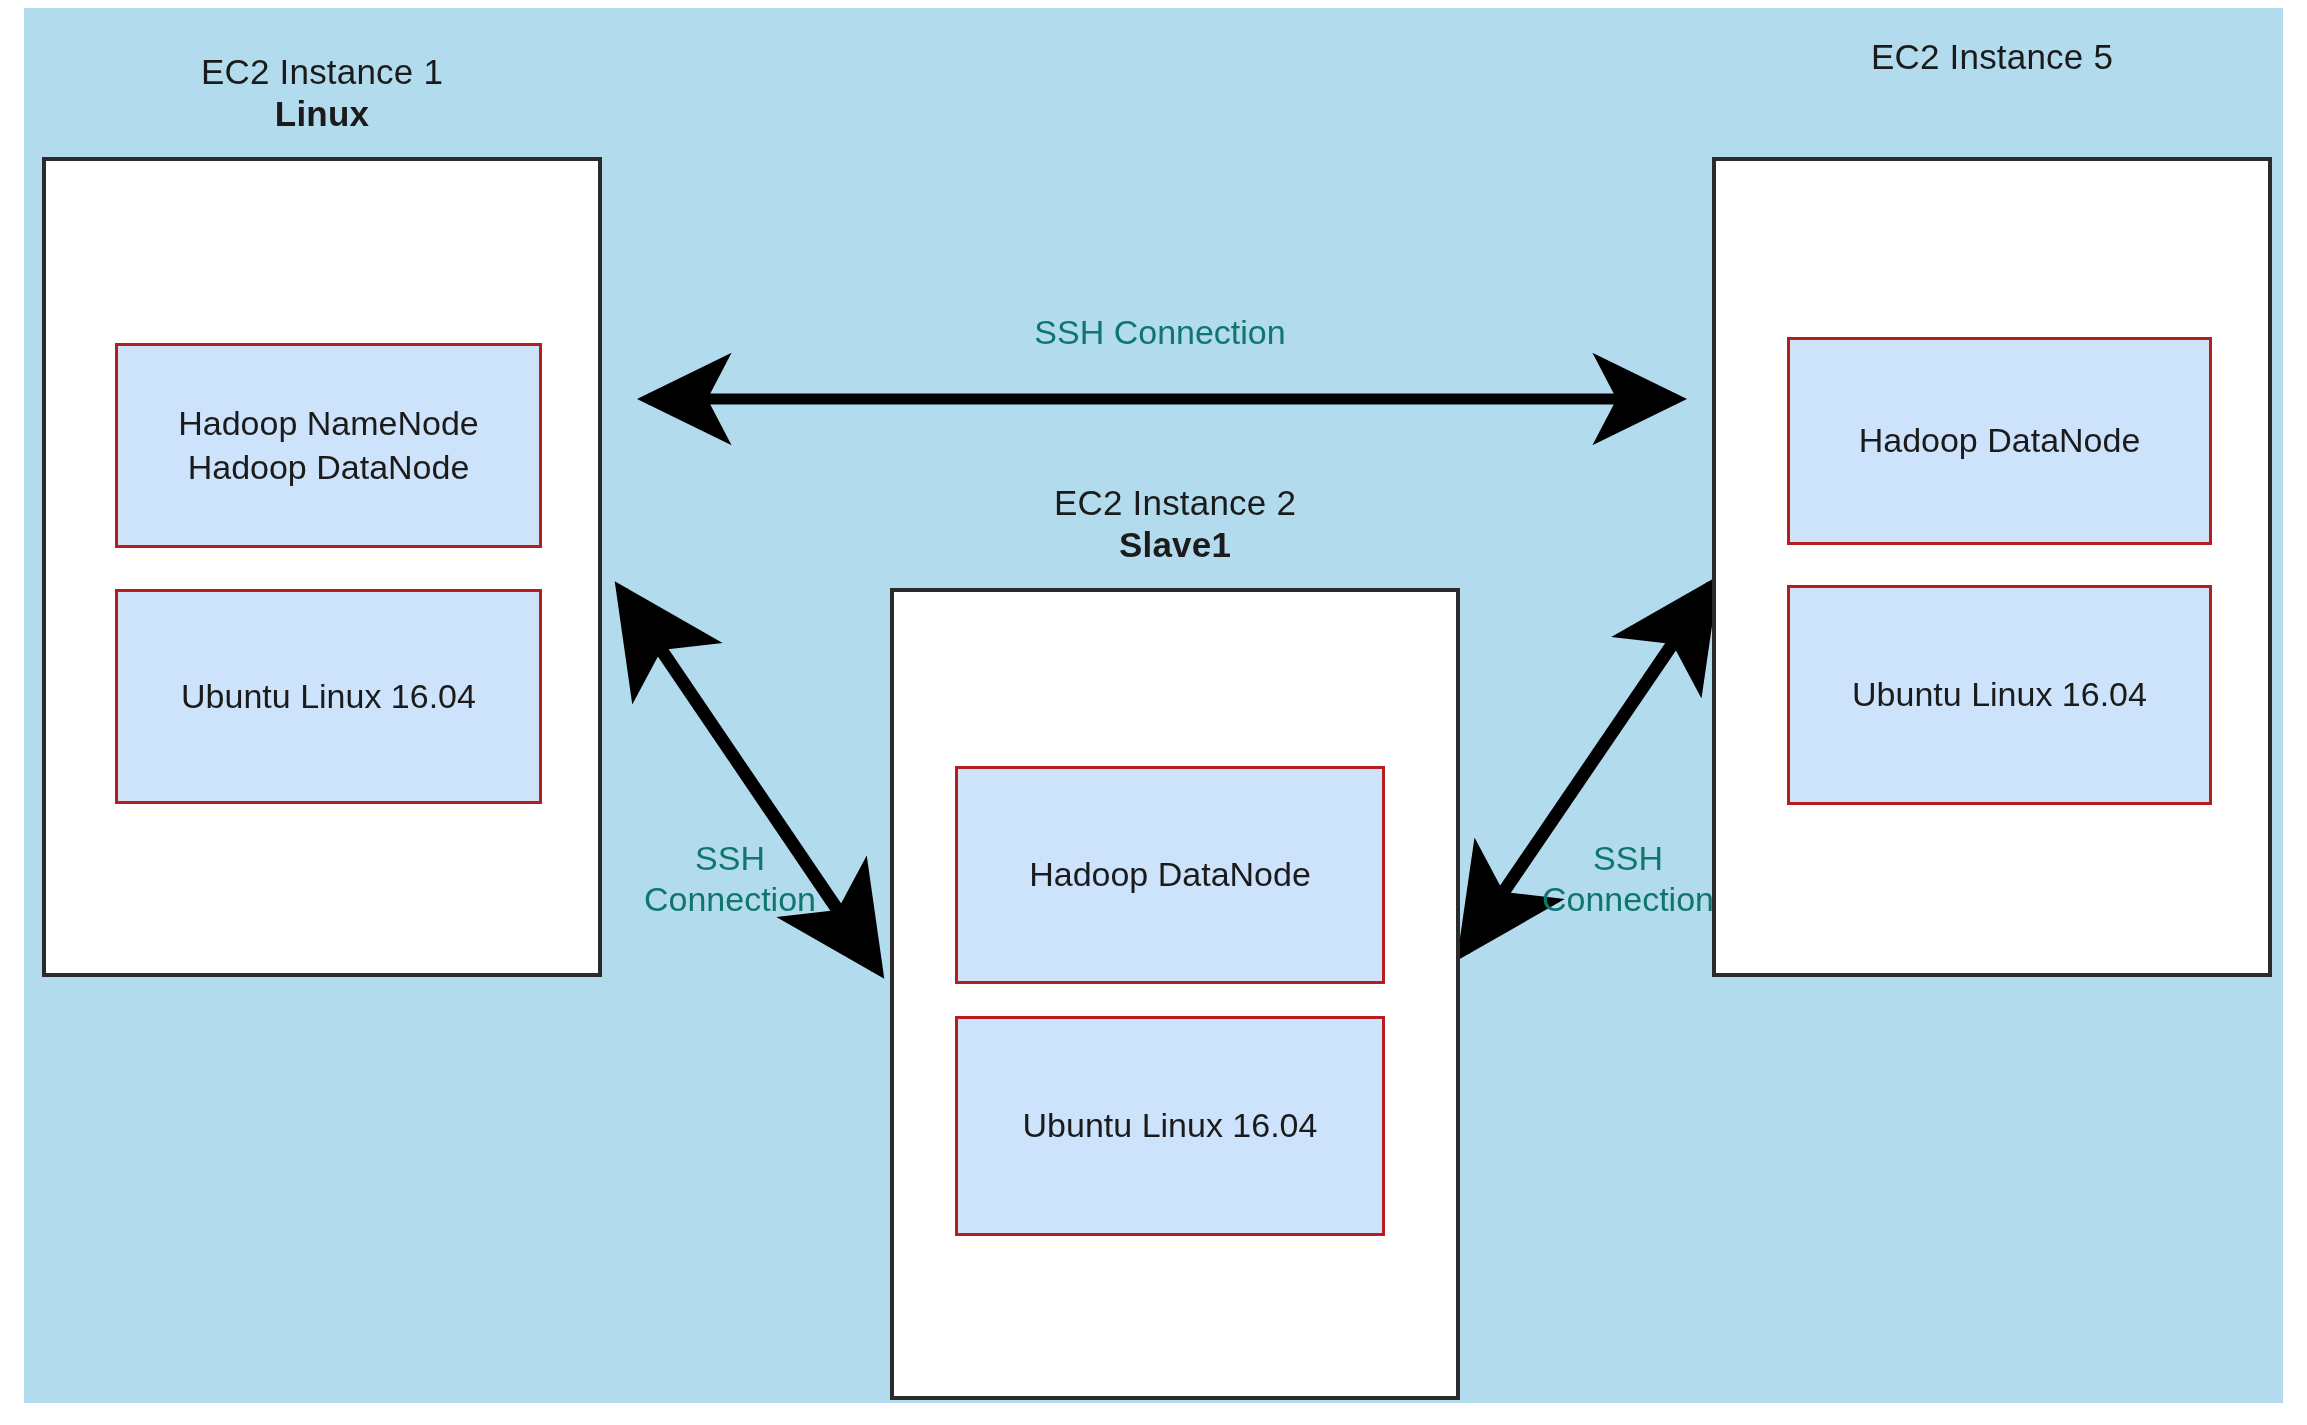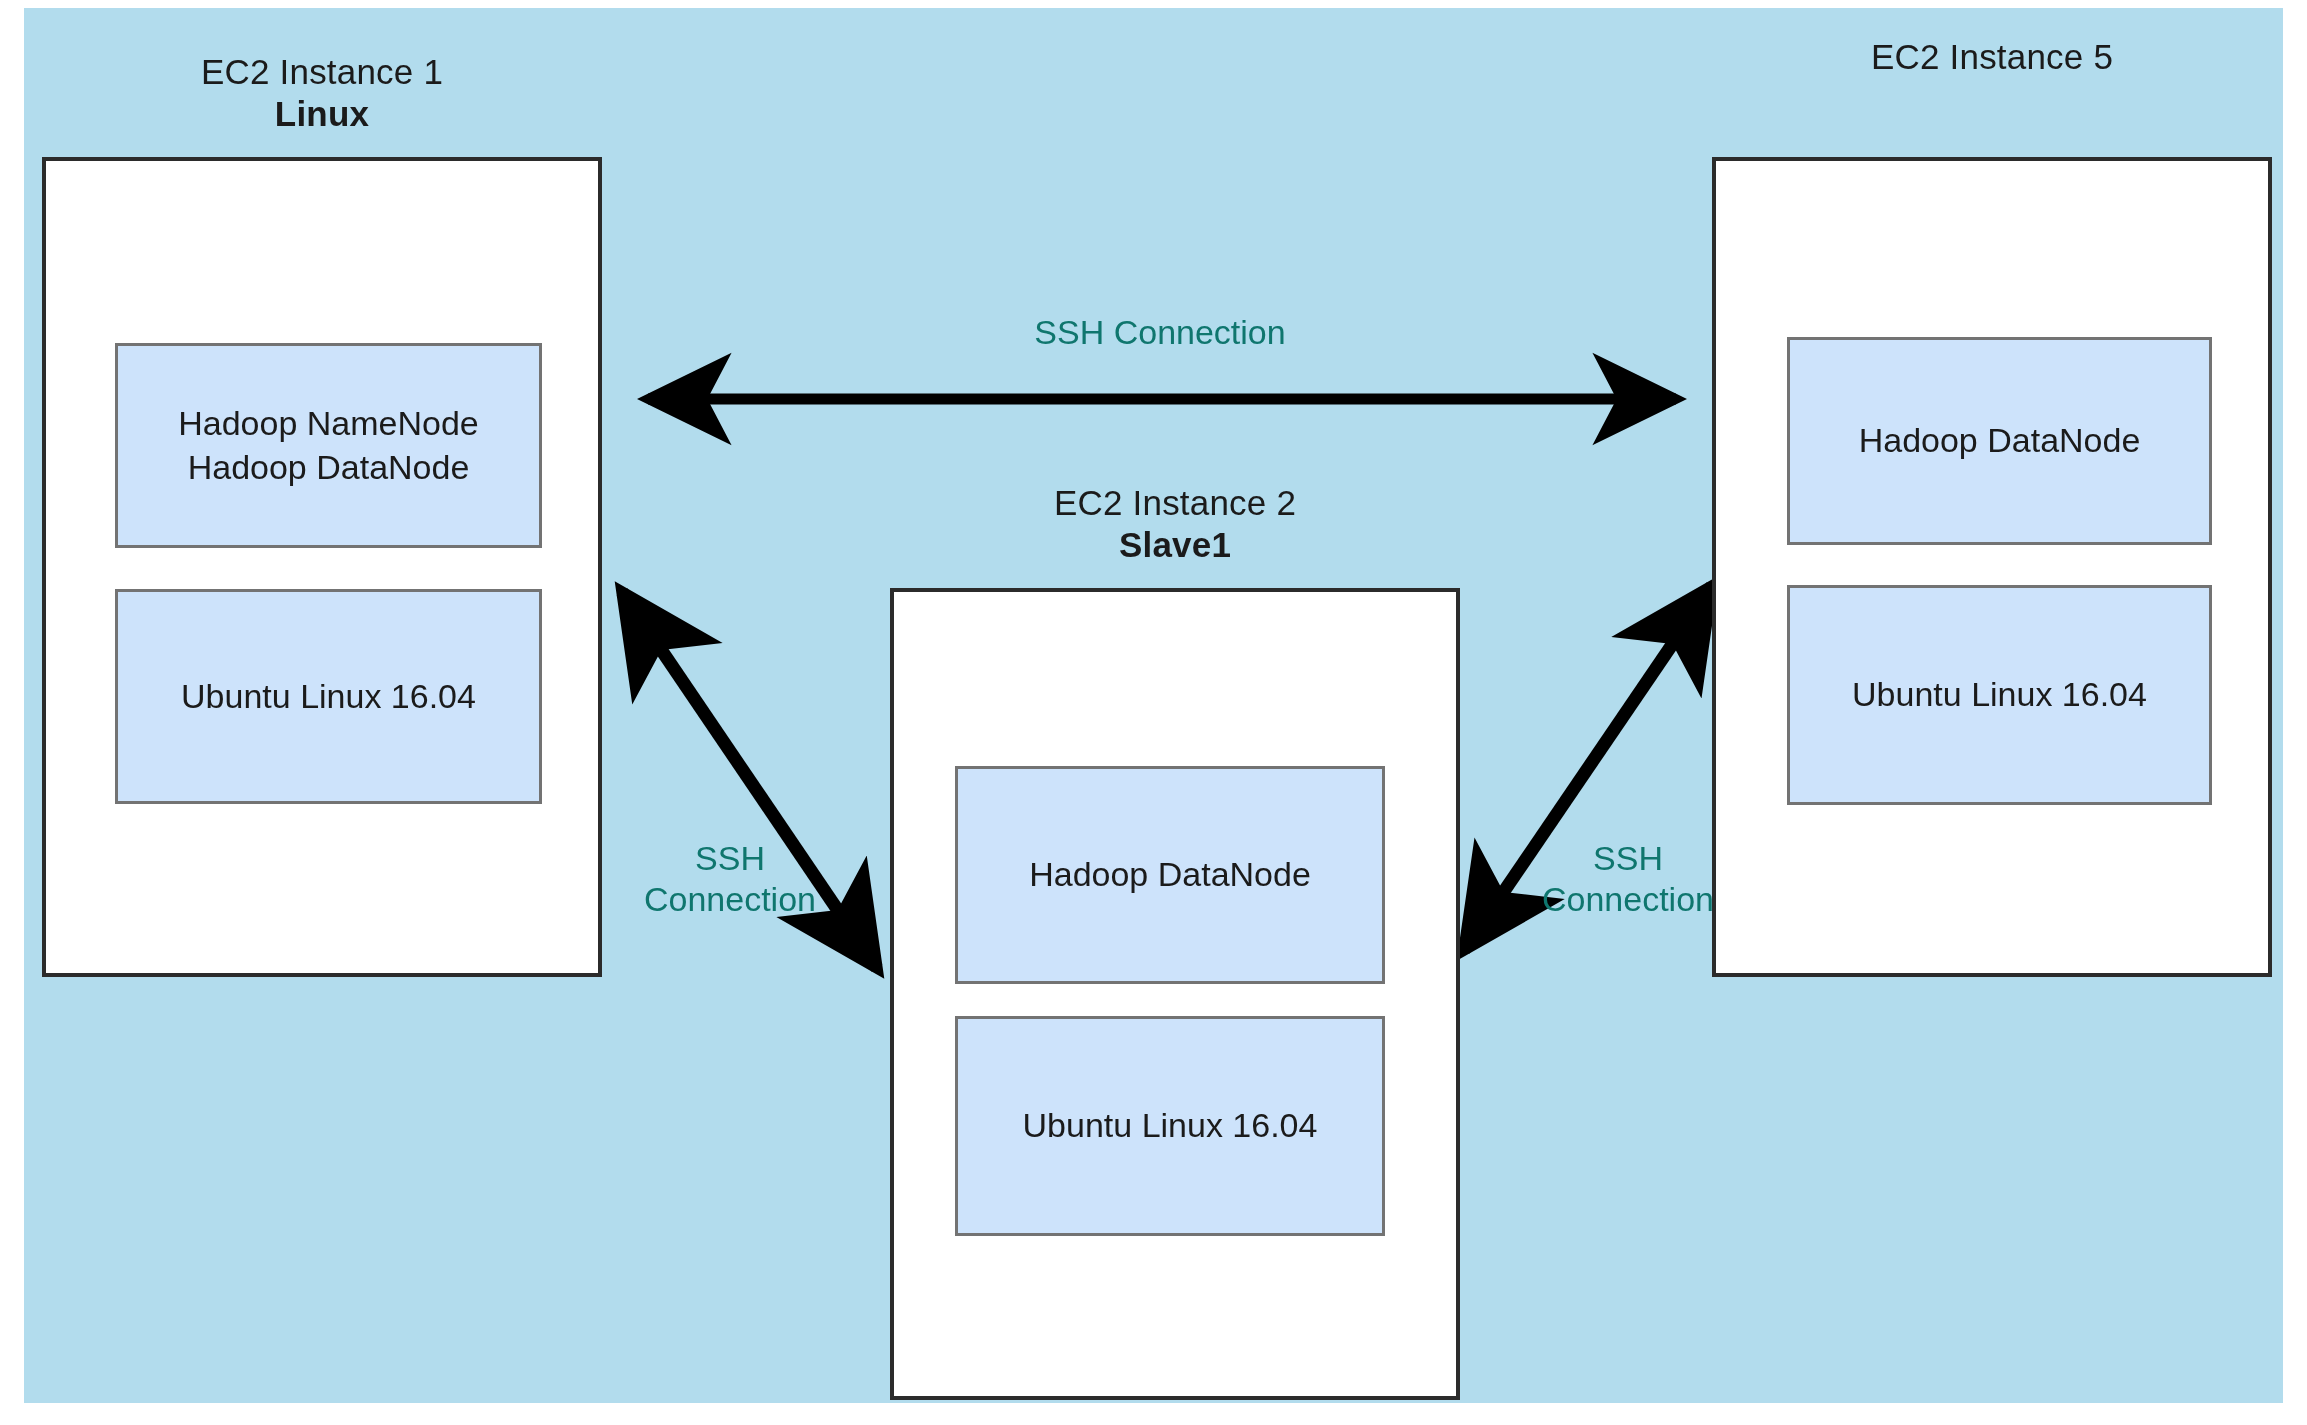--- a/index.html
+++ b/index.html
@@ -46,21 +46,21 @@
     font-weight: 400;
   }
   .instance-caption .cap-line2 {
     display: block;
     font-weight: bold;
   }
   
   .component-box {
     position: absolute;
     background: #cde3fb;
-    border: 3px solid #737373;
+    border: 3px solid #b91c1c;
     box-sizing: border-box;
     display: flex;
     align-items: center;
     justify-content: center;
     text-align: center;
     color: #1b1b1b;
     font-size: 34px;
     line-height: 1.28;
   }
   .component-box .comp-text {

